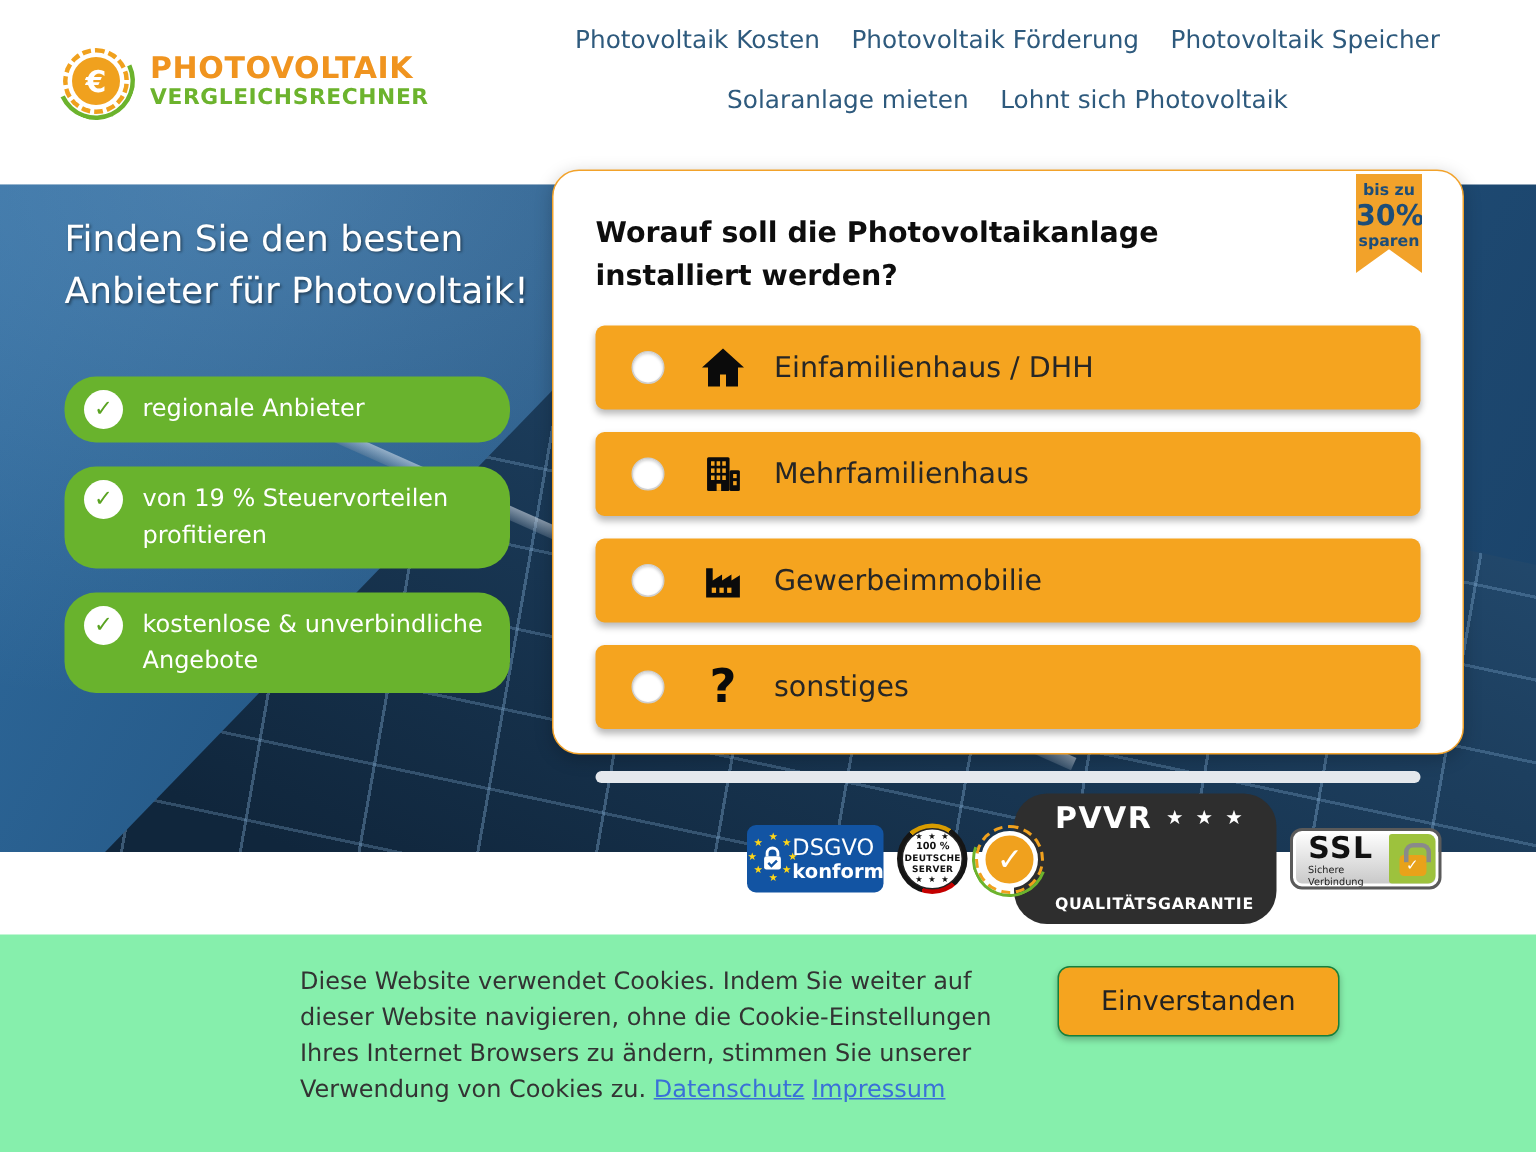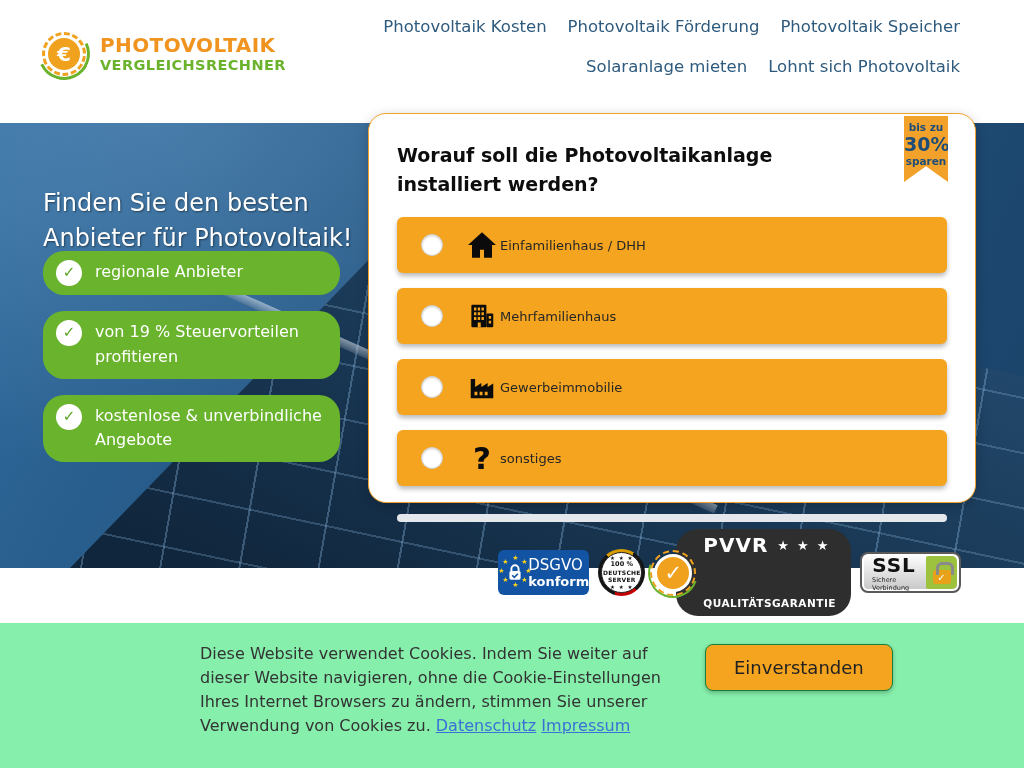--- a/index.html
+++ b/index.html
@@ -9,40 +9,40 @@
 
   
   .header { position:absolute; top:0; left:0; width:1024px; height:123px; background:#fff; }
   .logo { position:absolute; left:40px; top:30px; display:flex; align-items:center; gap:12px; cursor:pointer; }
   .logo-icon { position:relative; width:48px; height:48px; flex:0 0 48px; }
   .logo-icon::before { content:""; position:absolute; inset:2px; border:3px dashed #f0a11e; border-radius:50%; }
   .logo-icon::after { content:""; position:absolute; inset:-2px; border:3px solid transparent; border-right-color:#6cb32d; border-bottom-color:#6cb32d; border-radius:50%; transform:rotate(20deg); }
   .coin { position:absolute; inset:8px; background:#f0a11e; border-radius:50%; color:#fff; font-weight:bold; font-size:20px; display:flex; align-items:center; justify-content:center; }
   .logo-l1 { color:#f0941f; font-weight:bold; font-size:20px; letter-spacing:.4px; line-height:1.15; }
   .logo-l2 { color:#6cb32d; font-weight:bold; font-size:14.5px; letter-spacing:.4px; line-height:1.2; }
-  .nav { position:absolute; top:17px; right:64px; display:flex; flex-direction:column; align-items:flex-end; gap:21px; }
+  .nav { position:absolute; top:17px; right:64px; display:flex; flex-direction:column; align-items:center; gap:21px; }
   .nav-row { display:flex; gap:21px; }
   .nav-item { font-size:16.5px; color:#2e5a7d; cursor:pointer; white-space:nowrap; }
 
   
   .hero { position:absolute; top:123px; left:0; width:1024px; height:445px; overflow:hidden;
           background:linear-gradient(118deg,#2f6b9e 0%,#22527e 45%,#1a4268 100%); }
   .hero-sky { position:absolute; inset:0;
           background:radial-gradient(ellipse at 15% 0%, rgba(160,200,235,.25), transparent 55%); }
   .hero-panels { position:absolute; inset:0;
           background:
             repeating-linear-gradient(100deg, rgba(150,195,235,.32) 0 2px, transparent 2px 78px),
             repeating-linear-gradient(12deg, rgba(150,195,235,.25) 0 2px, transparent 2px 54px),
             linear-gradient(205deg,#29567f 0%,#10263c 90%);
           clip-path:polygon(38% 26%, 106% 60%, 106% 102%, 6% 102%); }
   .hero-roofedge { position:absolute; left:180px; top:268px; width:560px; height:9px;
           background:linear-gradient(rgba(225,232,240,.55),rgba(120,140,160,.35));
           transform:rotate(24deg); }
   .hero-headline { position:absolute; left:43px; top:19px; width:330px; font-size:24px; line-height:1.45;
-          color:#fff; text-shadow:1px 1px 2px rgba(0,0,0,.45);margin-top:44px; }
+          color:#fff; text-shadow:1px 1px 2px rgba(0,0,0,.45); }
   .benefits { position:absolute; left:43px; top:128px; width:297px; display:flex; flex-direction:column; gap:16px; }
   .benefit { width:297px; background:#69b32d; border-radius:21px; padding:9px 18px 9px 13px;
           display:flex; gap:13px; align-items:flex-start; color:#fff; font-size:16px; line-height:1.55; }
   .benefit-icon { width:26px; height:26px; flex:0 0 26px; background:#fff; border-radius:50%;
           color:#5aa322; font-weight:bold; font-size:15px; display:flex; align-items:center; justify-content:center; }
 
   
   .card { position:absolute; left:368px; top:113px; width:608px; height:390px; background:#fff;
           border:1px solid #f2a22a; border-radius:18px; box-shadow:0 3px 12px rgba(0,0,0,.22);
           padding:27px 28px; }
@@ -52,21 +52,21 @@
           font-weight:bold; padding-top:5px; }
   .ribbon .s { font-size:10.5px; line-height:1.25; }
   .ribbon .b { font-size:19px; line-height:1.1; }
   .options { margin-top:19px; display:flex; flex-direction:column; gap:15px; }
   .option { height:56px; background:#f5a41f; border-radius:6px; display:flex; align-items:center;
           padding-left:24px; box-shadow:0 3px 5px rgba(0,0,0,.28); cursor:pointer; }
   .radio { width:22px; height:22px; flex:0 0 22px; border-radius:50%; background:#fff;
           border:1px solid #cfcfcf; box-shadow:inset 0 1px 2px rgba(0,0,0,.18); }
   .opt-icon { width:36px; margin-left:21px; display:flex; justify-content:center; align-items:center; color:#0b0b0b; }
   .q-glyph { font-size:31px; font-weight:bold; color:#0b0b0b; line-height:1; }
-  .opt-label { margin-left:0; font-size:13px; color:#262626; }
+  .opt-label { margin-left:16px; font-size:19px; color:#262626; }
   .progress { margin-top:28px; height:8px; background:#e4e8ed; border-radius:4px; }
 
   
   .badges { margin-top:7px; margin-right:-14px; display:flex; justify-content:flex-end; align-items:center; gap:9px; }
   .badge-dsgvo { width:91px; height:45px; background:#1254a3; border-radius:6px; display:flex;
           align-items:center; justify-content:center; gap:8px; color:#fff; }
   .eu { position:relative; width:34px; height:36px; }
   .eu .star { position:absolute; color:#ffd617; font-size:7px; line-height:1; }
   .eu .star:nth-child(1){top:0;left:14px} .eu .star:nth-child(2){top:4px;left:23px}
   .eu .star:nth-child(3){top:13px;left:27px} .eu .star:nth-child(4){top:22px;left:23px}

